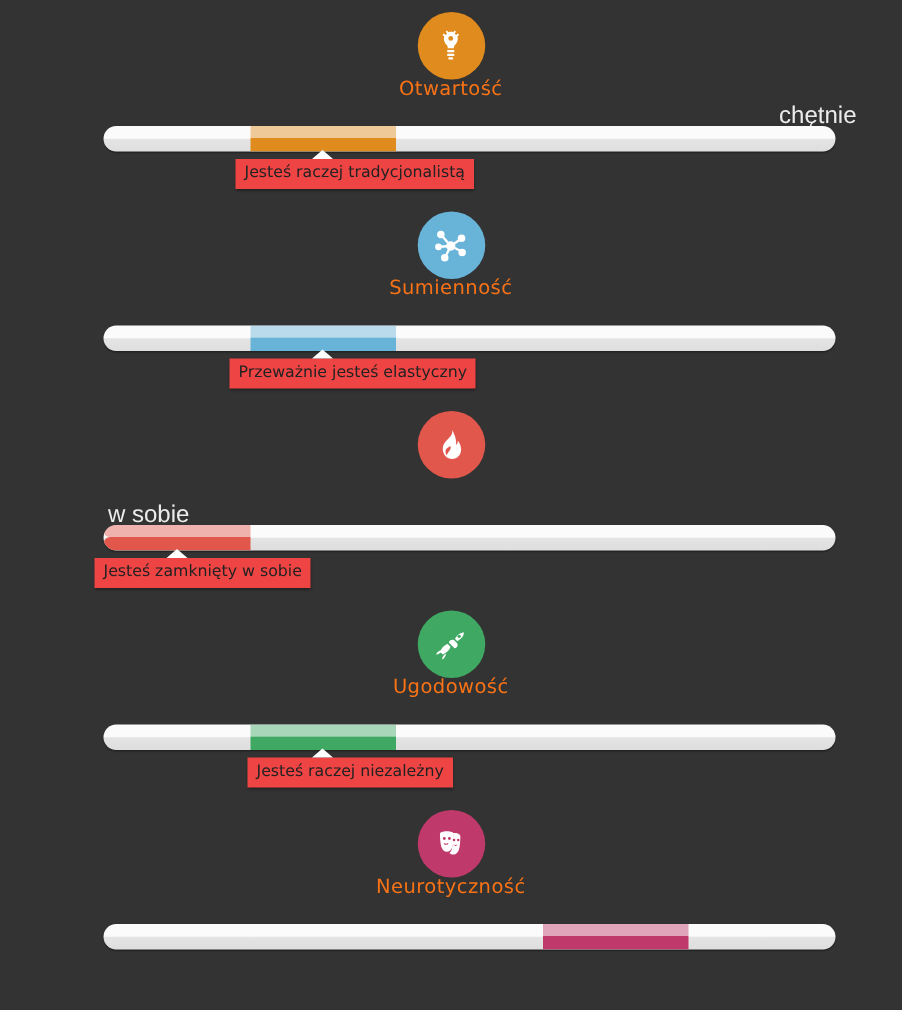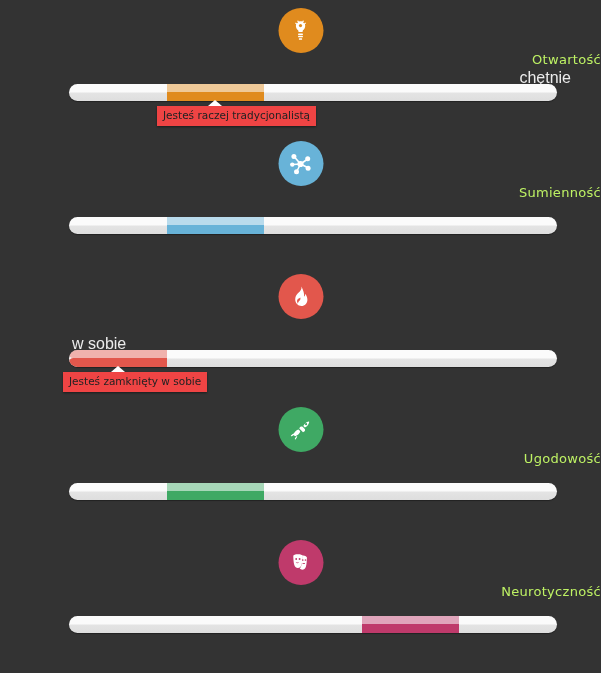--- a/index.html
+++ b/index.html
@@ -37,22 +37,22 @@
     align-items: center;
     justify-content: center;
   }
   .icon-circle svg { display:block; }
 
   .trait-label {
     position: absolute;
     left: 0;
     right: 0;
     top: 52px;
-    text-align: right;
-    color: #bef264;
+    text-align: center;
+    color: #f97316;
     font-size: 13px;
     letter-spacing: 0.3px;
     font-family: "DejaVu Sans", sans-serif;
   }
 
   .scale-wrap {
     position: absolute;
     left: 69px;
     top: 84px;
     width: 488px;
@@ -170,20 +170,21 @@
       </div>
       <div class="trait-label" data-name="trait-label-conscientiousness">Sumienność</div>
       <div class="scale-wrap" data-name="scale-slider-conscientiousness">
         <div class="scale-track" data-name="scale-track-conscientiousness">
           <div class="scale-fill" data-name="scale-fill-conscientiousness" style="left: 97.6px; width: 97.6px;">
             <div class="fill-top" data-name="scale-fill-highlight" style="background: rgba(104, 179, 216, 0.62);"></div>
             <div class="fill-bot" data-name="scale-fill-base" style="background: rgb(104, 179, 216);"></div>
           </div>
         </div>
       </div>
+      <div class="tooltip" data-name="scale-tooltip-conscientiousness" style="left: 153px;">Przeważnie jesteś elastyczny</div>
     </div>
     <div class="trait" data-name="trait-section-extraversion">
       <div class="icon-circle" data-name="flame-icon" style="background: rgb(226, 87, 76);">
         <svg width="26" height="26" viewBox="0 0 26 26">
           <path fill="#ffffff" d="M14 2.5c.4 3-1.3 4.6-2.8 6.1-1.7 1.7-3.5 3.5-3.5 6.7 0 4 3 6.7 6.2 6.7 3.4 0 6-2.6 6-6.3 0-2.4-1-4.3-2.2-6 .1 1.4-.4 2.4-1.2 2.9.5-3-.6-5.9-2.5-10.1zm-1.2 10.9c.5 1.8-.2 2.6-.9 3.4-.7.8-1.4 1.6-1.4 2.9 0 0-1-1.2-1-2.6 0-2.2 2.1-2.8 3.3-3.7z"></path>
         </svg>
       </div>
       <div class="end-label" data-name="scale-end-label-extraversion" style="left: 72px;">w sobie</div>
       <div class="scale-wrap" data-name="scale-slider-extraversion">
         <div class="scale-track" data-name="scale-track-extraversion">
@@ -210,20 +211,21 @@
       </div>
       <div class="trait-label" data-name="trait-label-agreeableness">Ugodowość</div>
       <div class="scale-wrap" data-name="scale-slider-agreeableness">
         <div class="scale-track" data-name="scale-track-agreeableness">
           <div class="scale-fill" data-name="scale-fill-agreeableness" style="left: 97.6px; width: 97.6px;">
             <div class="fill-top" data-name="scale-fill-highlight" style="background: rgba(63, 169, 100, 0.62);"></div>
             <div class="fill-bot" data-name="scale-fill-base" style="background: rgb(63, 169, 100);"></div>
           </div>
         </div>
       </div>
+      <div class="tooltip" data-name="scale-tooltip-agreeableness" style="left: 165px;">Jesteś raczej niezależny</div>
     </div>
     <div class="trait last" data-name="trait-section-neuroticism">
       <div class="icon-circle" data-name="theater-masks-icon" style="background: rgb(191, 58, 107);">
         <svg width="26" height="26" viewBox="0 0 26 26">
           <g fill="#ffffff">
             <path d="M10.4 4.2c-2.6 0-4.6.7-4.6 1.6 0 2.4.2 6.7 1 9.1.6 1.8 2 3 3.6 3s3-1.2 3.6-3c.8-2.4 1-6.7 1-9.1 0-.9-2-1.6-4.6-1.6z"></path>
             <path d="M15.6 5.4c-.5 0-1 0-1.5.1.4.3.6.7.6 1.2 0 2.5-.2 7-1.1 9.6-.3.9-.8 1.7-1.4 2.3.7.7 1.6 1.1 2.6 1.1 1.6 0 3-1.2 3.6-3 .8-2.4 1-6.7 1-9.1.1-1.1-1.7-2.2-3.8-2.2z"></path>
           </g>
           <g fill="#bf3a6b">
             <circle cx="8.7" cy="9" r=".95"></circle>

